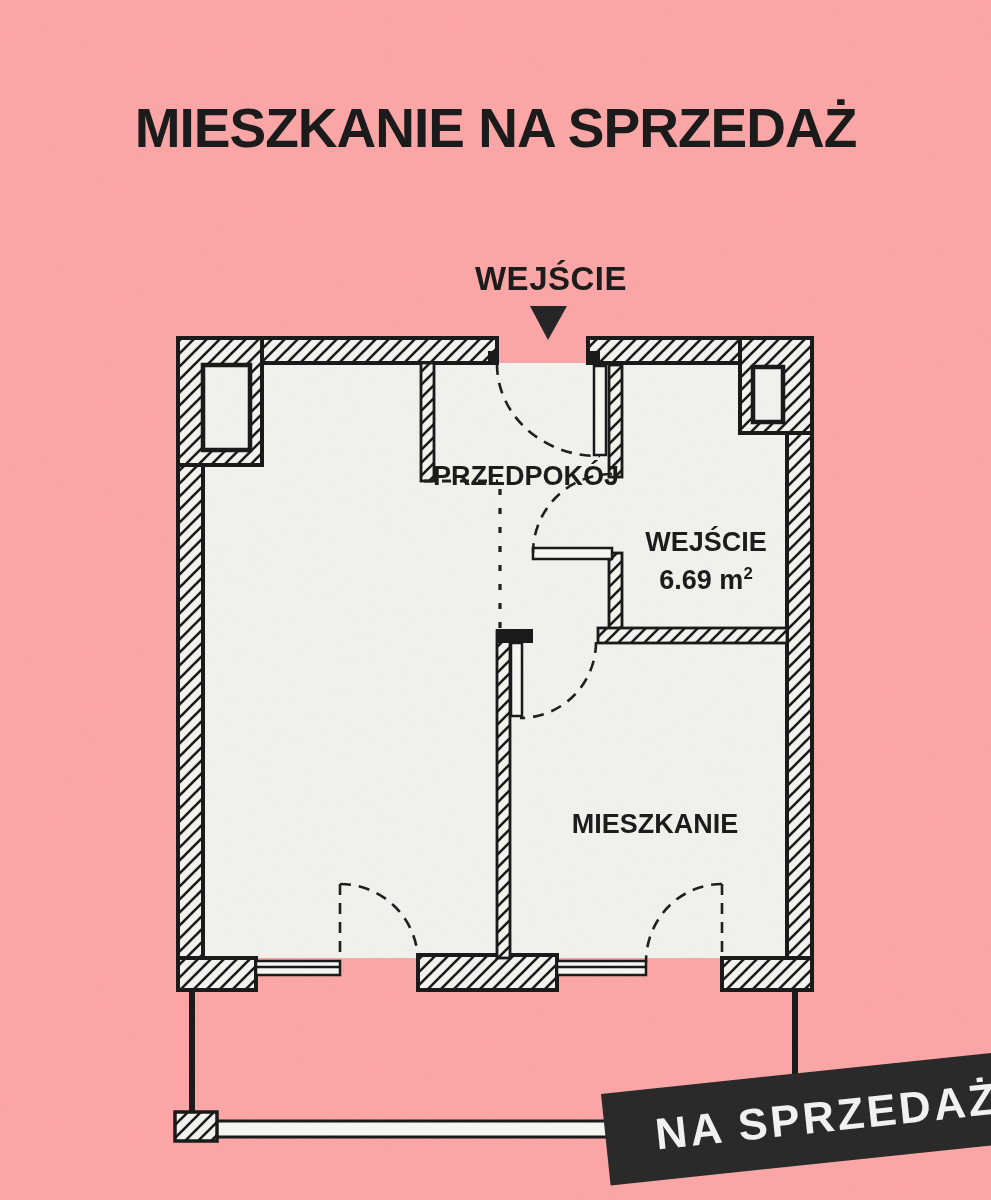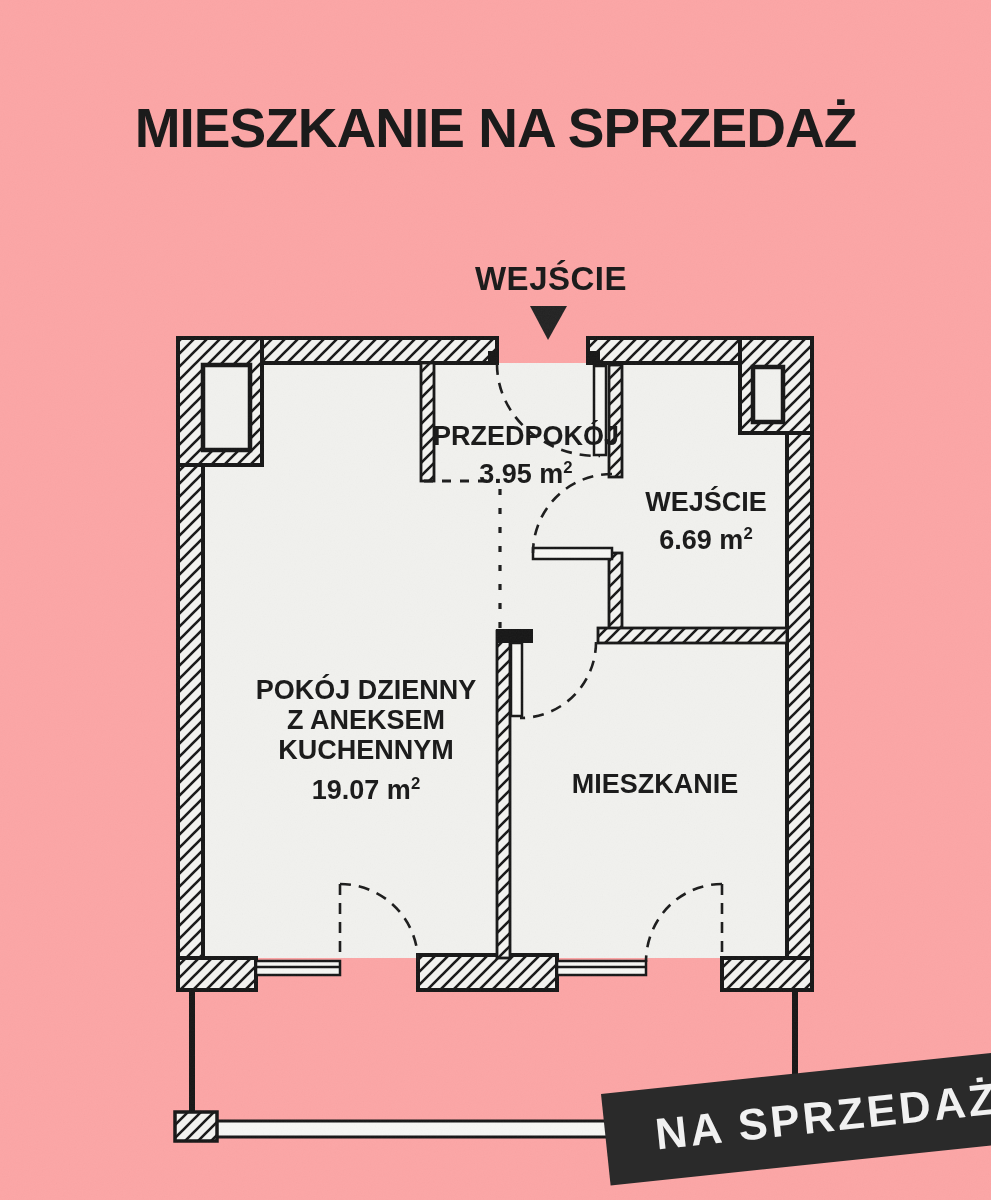--- a/index.html
+++ b/index.html
@@ -24,21 +24,21 @@
   .page-title{
     position:absolute;
     left:50%;top:96px;
     transform:translateX(-50%);
     font-size:55px;
     font-weight:bold;
     letter-spacing:-1px;
     white-space:nowrap;
   }
   .entrance-label{font-size:33px;letter-spacing:0.5px;}
-  .room-label{font-size:27px;}
+  .room-label{font-size:27px;margin-top:40px;}
   .room-area{font-size:27px;font-weight:bold;}
   .room-area sup{font-size:0.62em;}
   .ribbon{
     position:absolute;
     left:601px;top:1094px;
     width:520px;height:92px;
     background:#2a2a2a;
     transform:rotate(-6deg);
     transform-origin:left top;
     display:flex;
@@ -143,34 +143,27 @@
 
     <rect x="0" y="0" width="991" height="1200" filter="url(#paper)" fill="none" pointer-events="none"></rect>
   </svg>
 
   <div class="page-title">MIESZKANIE NA SPRZEDAŻ</div>
 
   <div class="label entrance-label" style="left:551px;top:263px;">WEJŚCIE</div>
 
   <div class="label" style="left:526px;top:421px;">
     <div class="room-label">PRZEDPOKÓJ</div>
-    <div class="room-area"><span>3.95 m</span><sup>2</sup></div>
   </div>
 
   <div class="label" style="left:706px;top:487px;">
     <div class="room-label">WEJŚCIE</div>
     <div class="room-area"><span>6.69 m</span><sup>2</sup></div>
   </div>
 
-  <div class="label" style="left:366px;top:675px;line-height:30px;">
-    <div class="room-label">POKÓJ DZIENNY</div>
-    <div class="room-label">Z ANEKSEM</div>
-    <div class="room-label">KUCHENNYM</div>
-    <div class="room-area" style="margin-top:4px;"><span>19.07 m</span><sup>2</sup></div>
-  </div>
 
   <div class="label" style="left:655px;top:769px;">
     <div class="room-label">MIESZKANIE</div>
   </div>
 
 
   <div class="ribbon">
     <span class="ribbon-text">NA SPRZEDAŻ</span>
   </div>
 

